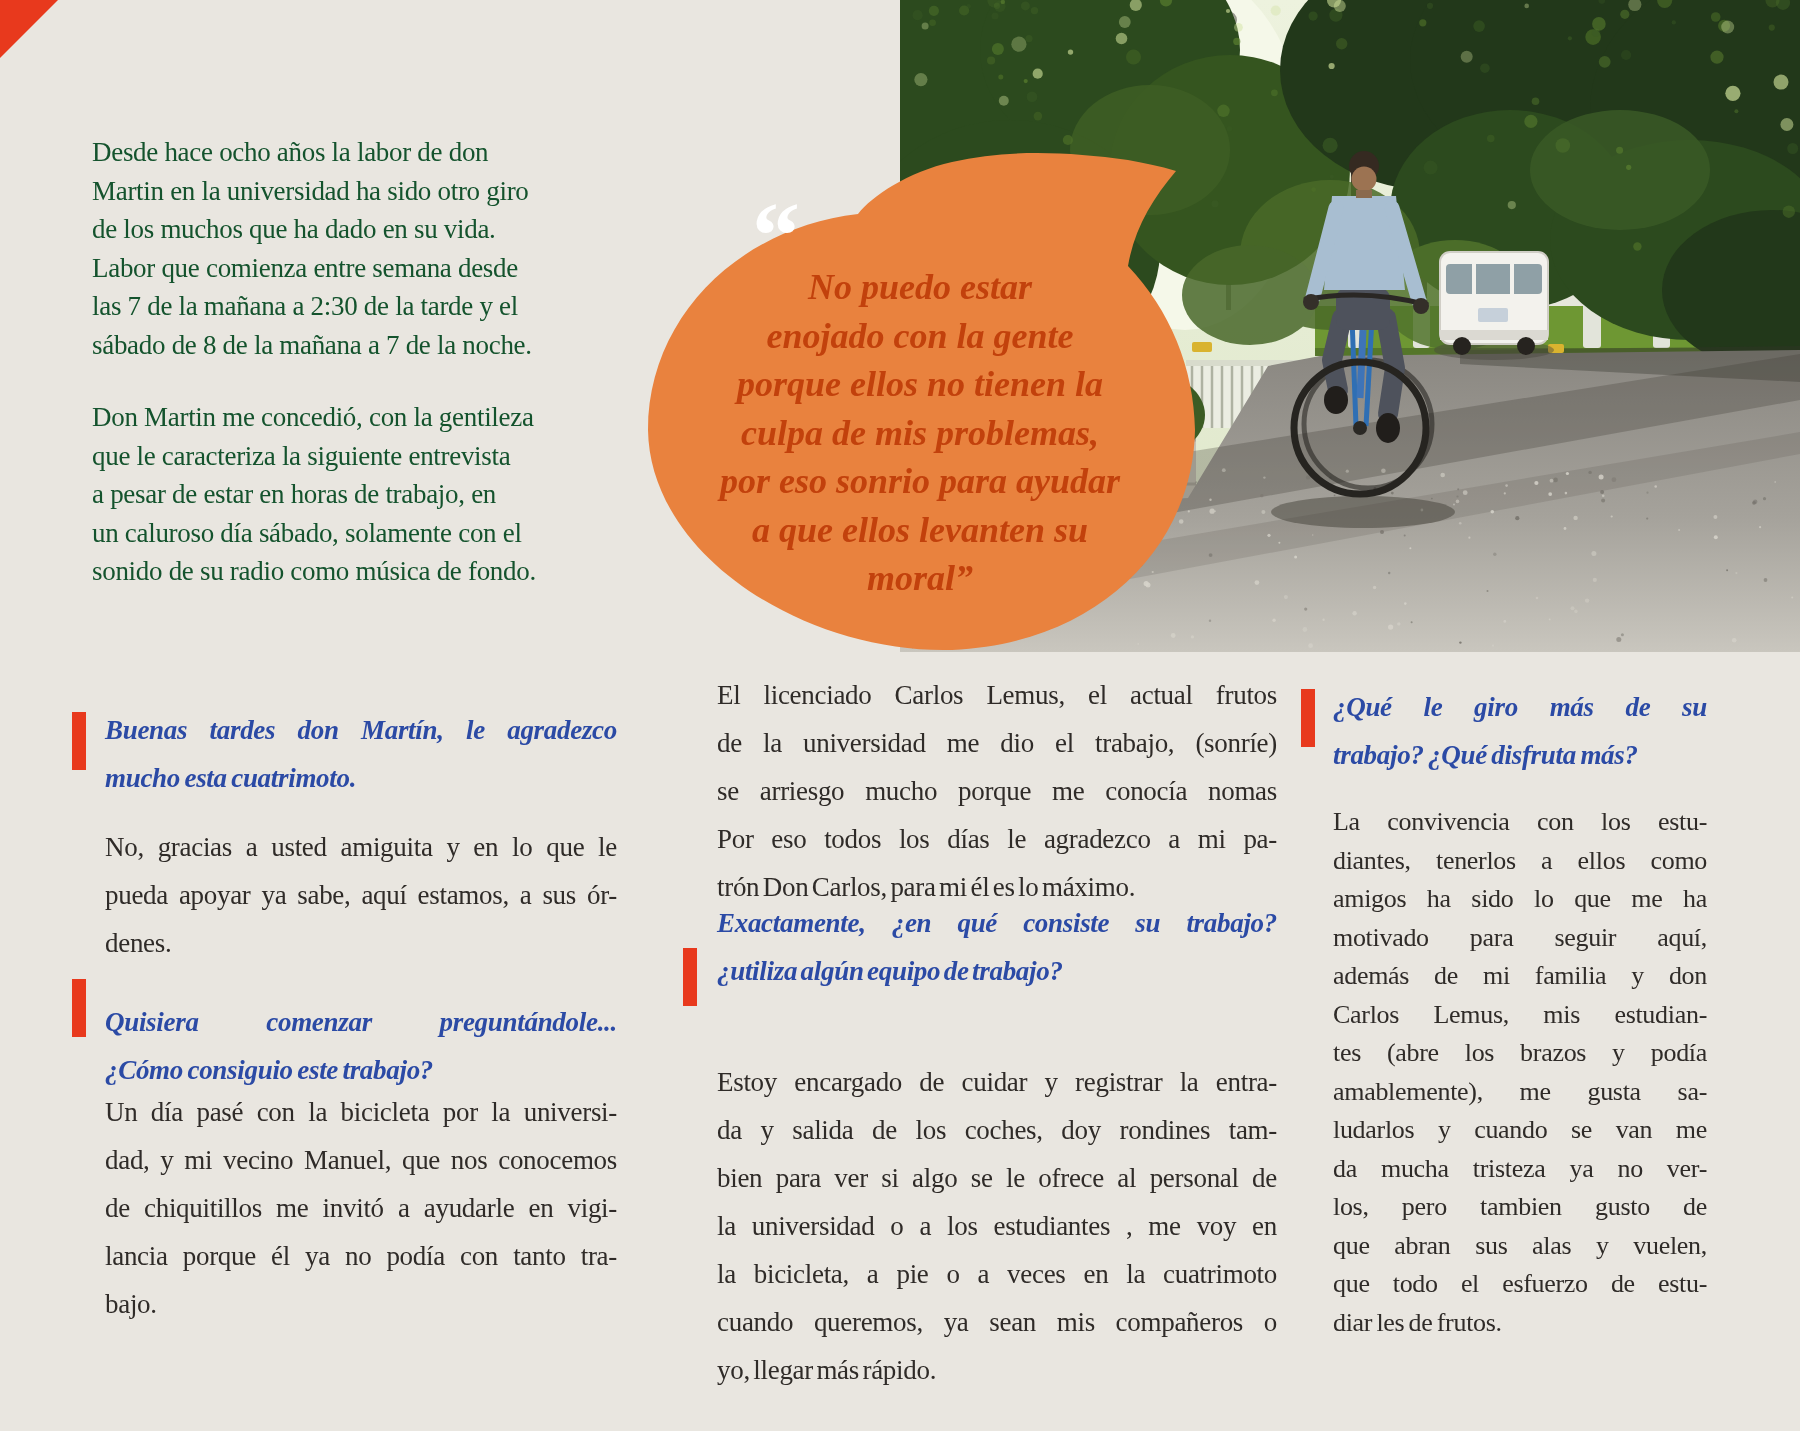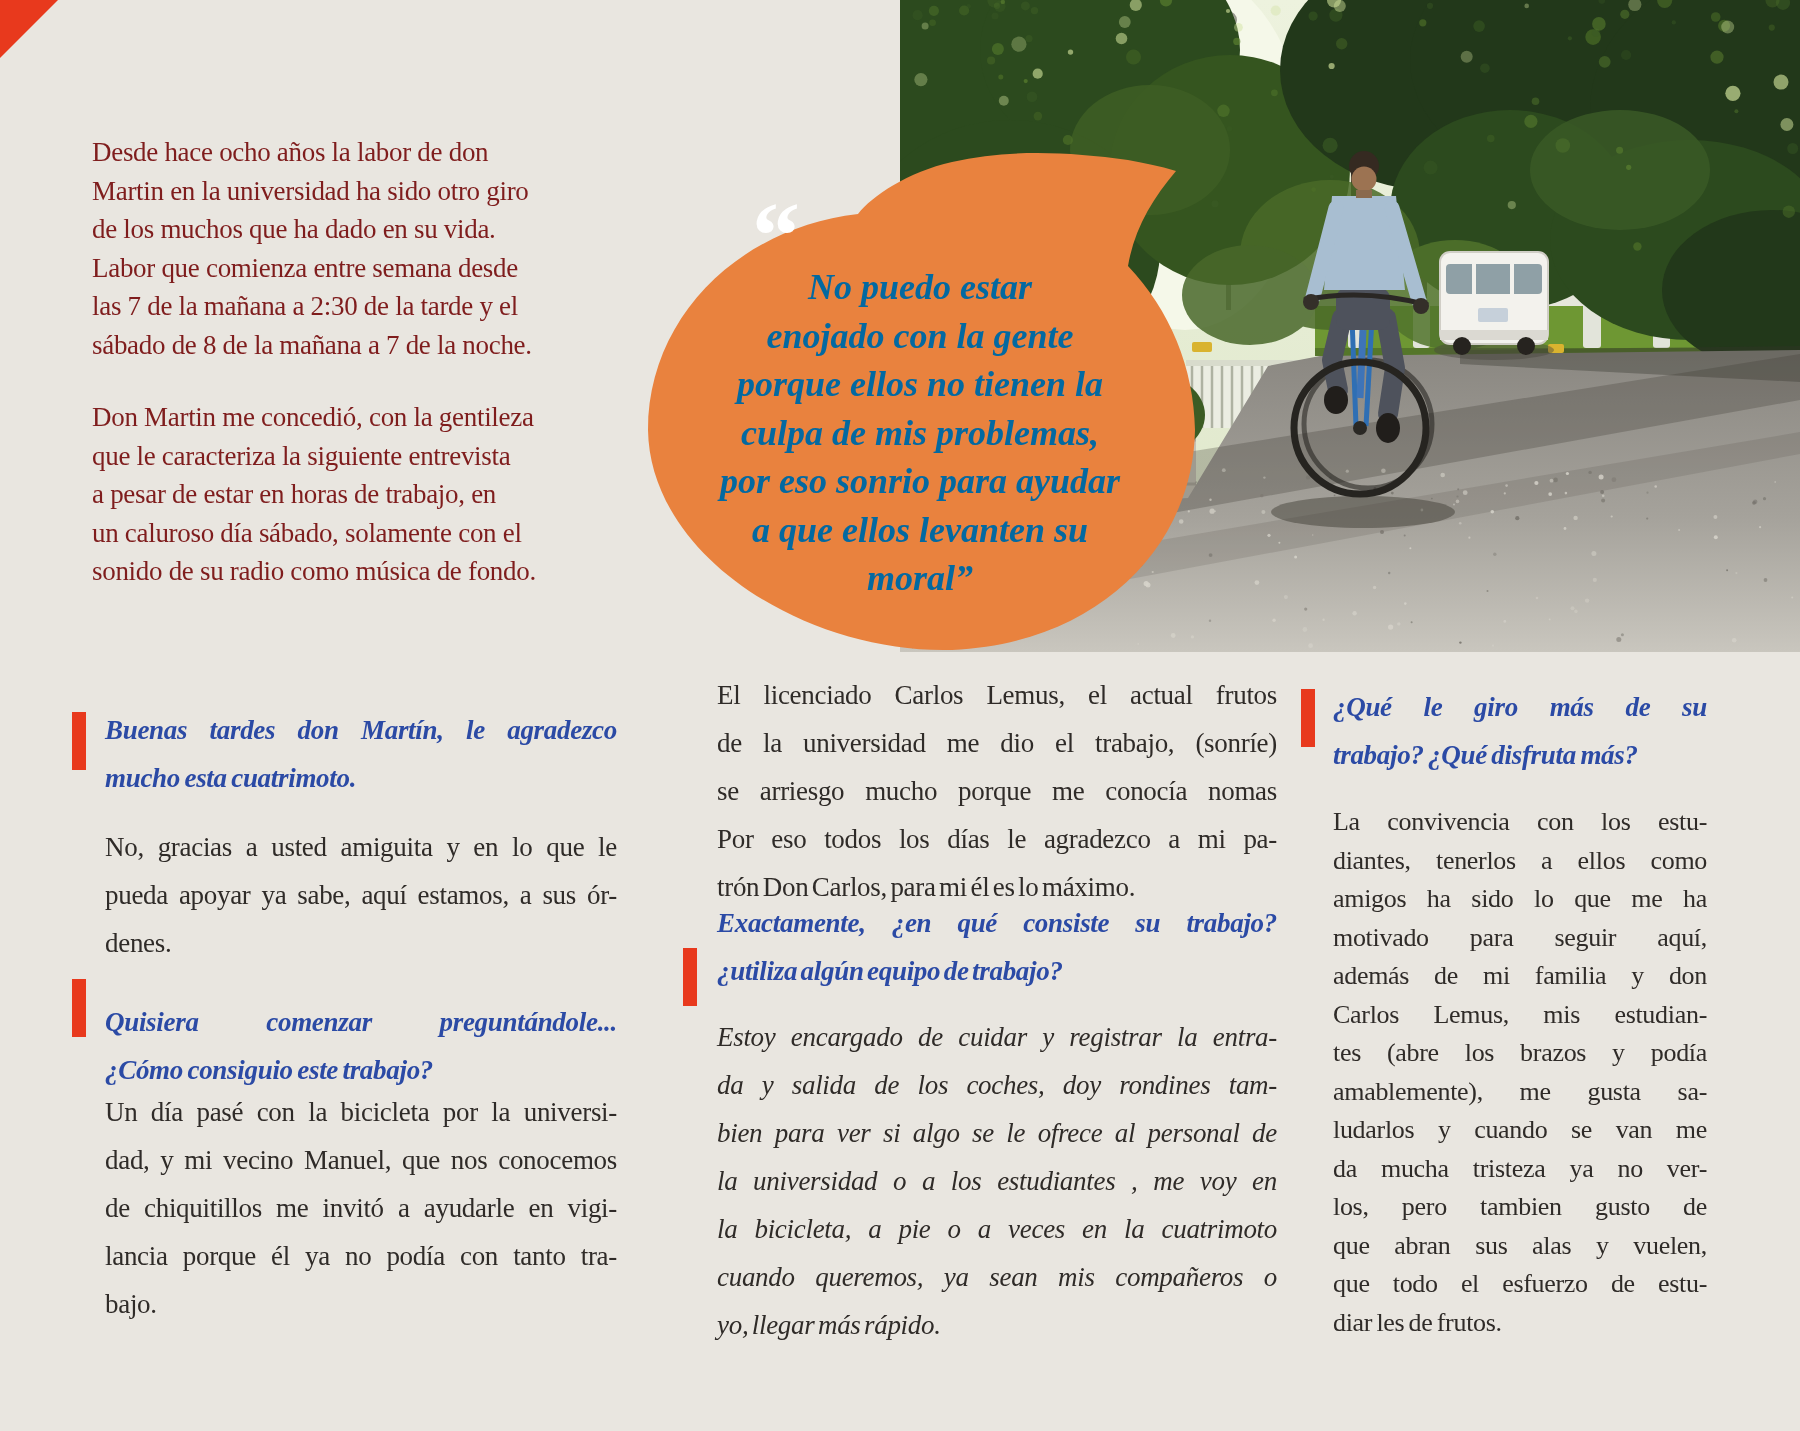--- a/index.html
+++ b/index.html
@@ -13,39 +13,39 @@
   
   #corner-tri{
     left:0;top:0;width:0;height:0;
     border-top:58px solid #E8391D;
     border-right:58px solid transparent;
   }
 
   
   .intro-para{
     left:92px;width:540px;
-    font-size:27px;line-height:38.5px;color:#7f1d1d;
+    font-size:27px;line-height:38.5px;color:#14532d;
     white-space:pre-line;letter-spacing:-0.3px;
   }
   #intro-1{top:133px;}
   #intro-2{top:398px;}
 
   
   #photo{left:900px;top:0;width:900px;height:652px;}
 
   
   #bubble-svg{left:620px;top:110px;width:600px;height:560px;}
   #bubble-quote-mark{
     left:752px;top:196px;width:90px;height:80px;
     color:#FFFFFF;font-size:96px;line-height:80px;font-weight:bold;
     font-family:"Liberation Serif",serif;
   }
   #bubble-text{
     left:655px;top:263px;width:530px;
-    color:#0369a1;font-size:36px;line-height:48.5px;
+    color:#c2410c;font-size:36px;line-height:48.5px;
     font-weight:bold;font-style:italic;text-align:center;
     white-space:pre-line;
   }
 
   
   .q-bar{width:14px;height:58px;background:#E8391D;}
   #bar-c1-q1{left:72px;top:712px;}
   #bar-c1-q2{left:72px;top:979px;}
   #bar-c2-q1{left:683px;top:948px;}
   #bar-c3-q1{left:1301px;top:689px;}
@@ -62,21 +62,21 @@
   .jl{text-align:justify;text-align-last:justify;}
   .jl-last{text-align-last:left;}
 
   #c1-q1{left:105px;top:706px;width:512px;}
   #c1-a1{left:105px;top:823px;width:512px;}
   #c1-q2{left:105px;top:998px;width:512px;}
   #c1-a2{left:105px;top:1088px;width:512px;}
 
   #c2-a0{left:717px;top:671px;width:560px;word-spacing:-3px;}
   #c2-q1{left:717px;top:899px;width:560px;word-spacing:-3px;}
-  #c2-a1{left:717px;top:1013px;width:560px;word-spacing:-3px;font-style:italic;}
+  #c2-a1{left:717px;top:1058px;width:560px;word-spacing:-3px;}
 
   #c3-q1{left:1333px;top:683px;width:374px;line-height:48px;}
   #c3-a1{left:1333px;top:803px;width:374px;font-size:26px;line-height:38.5px;}
 </style>
 </head>
 <body>
 
 <div class="abs" id="corner-tri"></div>
 
 <svg class="abs" id="photo" viewBox="0 0 900 652" aria-hidden="true">

